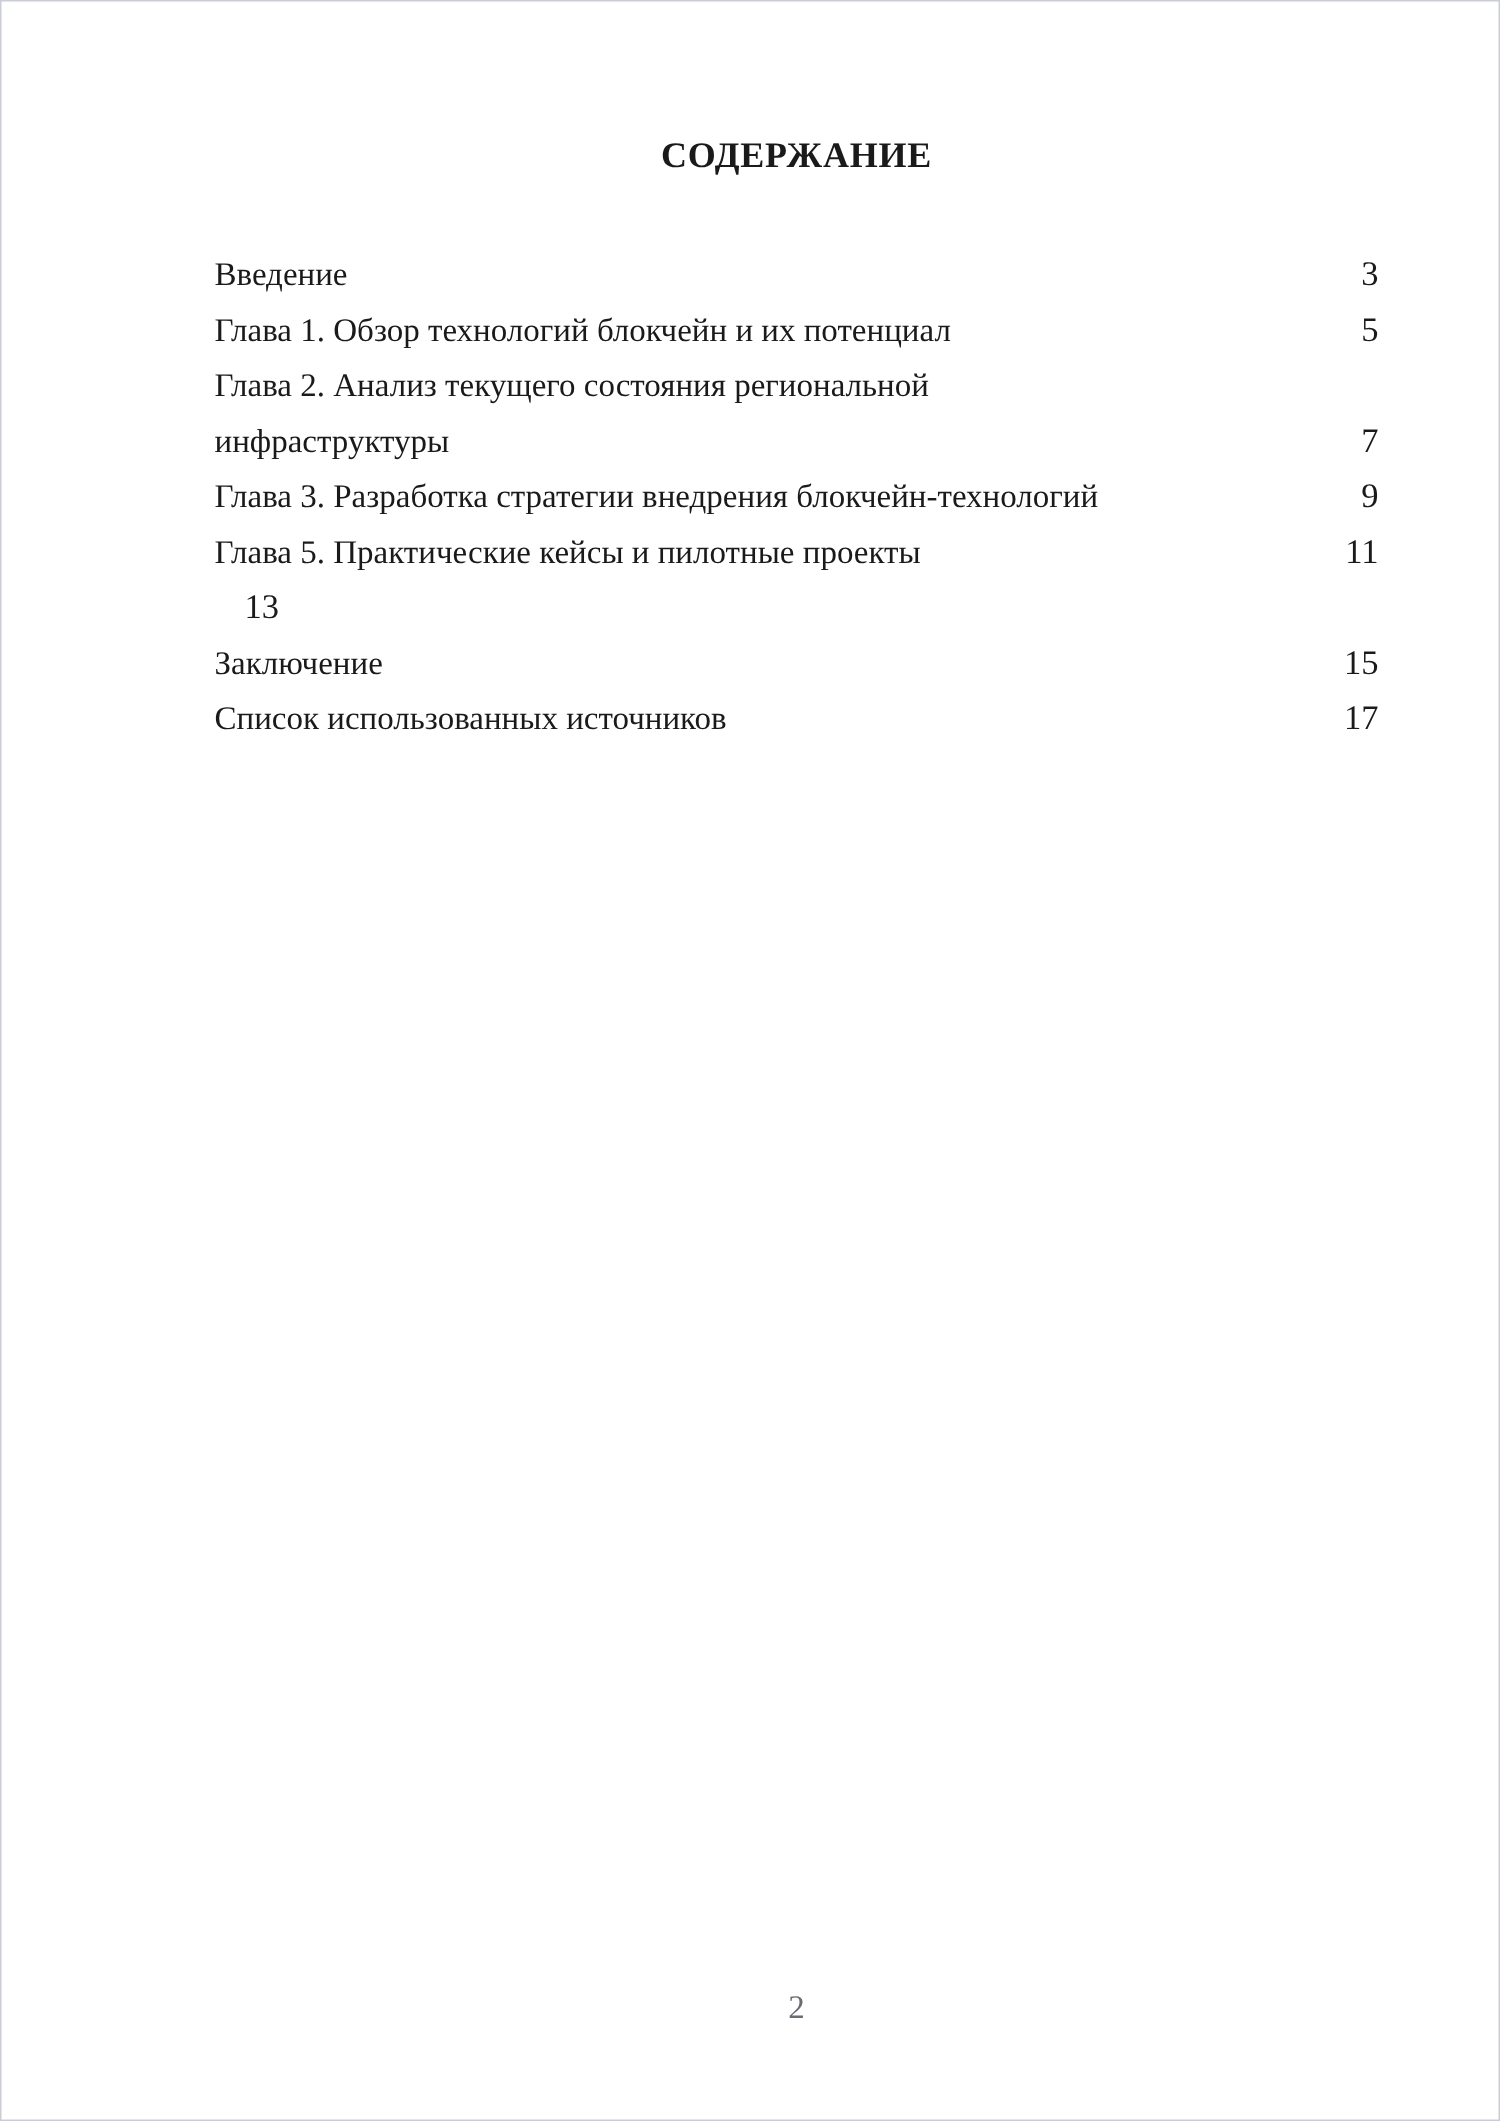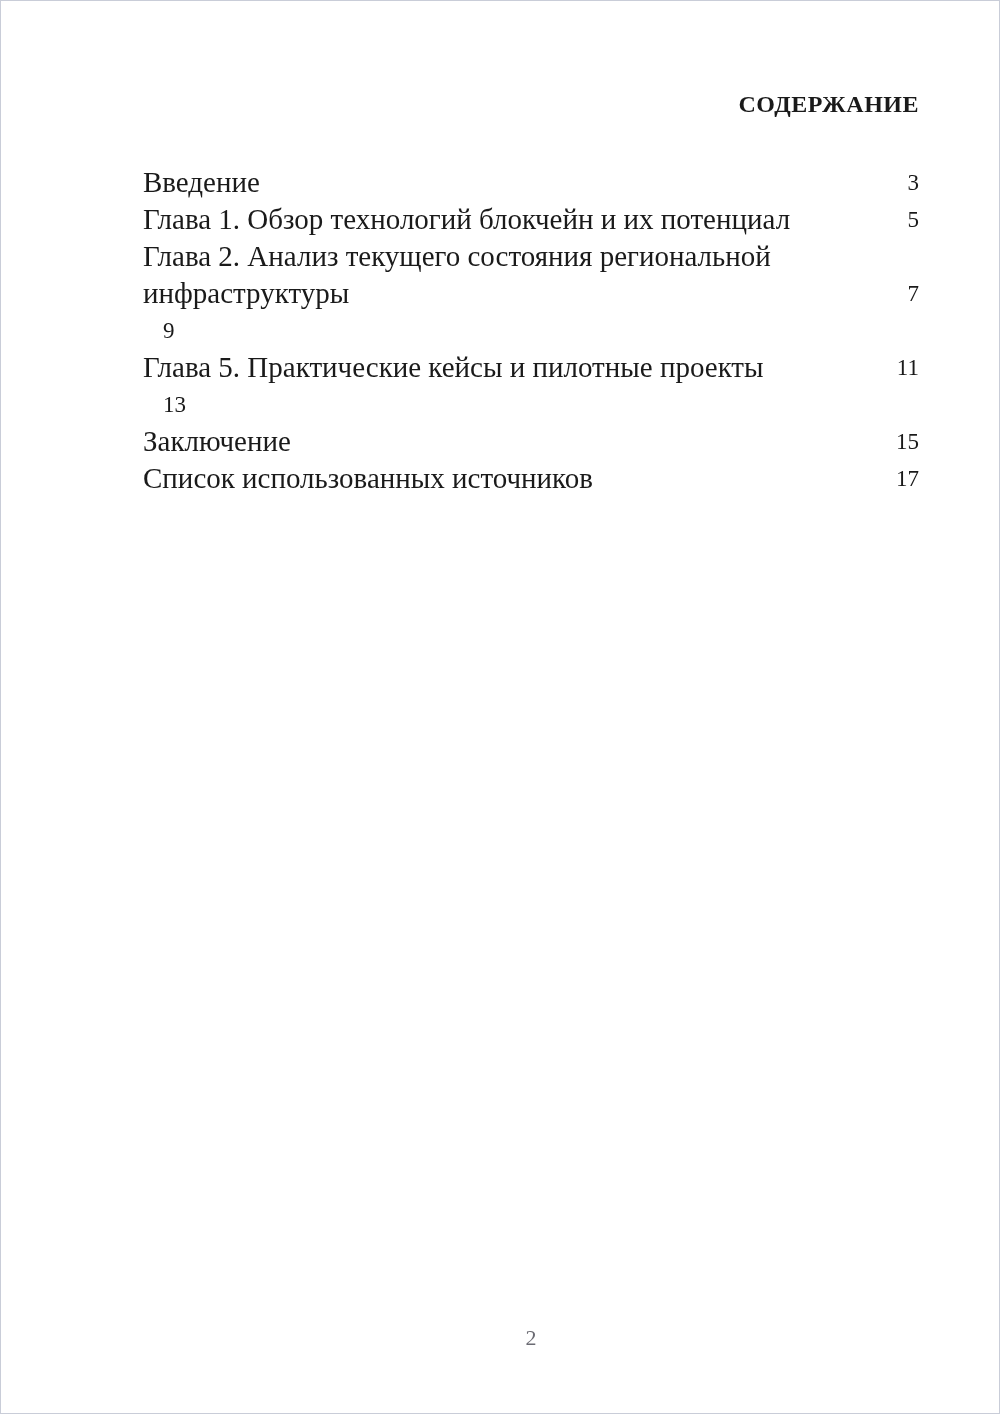--- a/index.html
+++ b/index.html
@@ -19,37 +19,37 @@
     overflow: hidden;
   }
   .content {
     position: absolute;
     left: 142px;
     right: 80px;
     top: 85px;
   }
   .doc-title {
     margin: 0 0 42px 0;
-    text-align: right;
+    text-align: center;
     font-size: 24px;
     line-height: 36px;
     font-weight: bold;
     letter-spacing: 0.5px;
     color: #1a1a1a;
   }
   .toc {
     display: block;
   }
   .toc-row {
     display: flex;
     justify-content: space-between;
     align-items: flex-end;
   }
   .toc-label {
-    font-size: 29px;
+    font-size: 22px;
     line-height: 37px;
     white-space: pre-line;
     max-width: 700px;
   }
   .toc-page-num {
     font-size: 23px;
     line-height: 37px;
     text-align: right;
     padding-left: 20px;
     flex: 0 0 auto;
@@ -86,20 +86,21 @@
           <span class="toc-page-num">5</span>
         </div>
 
         <div class="toc-row">
           <span class="toc-label">Глава 2. Анализ текущего состояния региональной
 инфраструктуры</span>
           <span class="toc-page-num">7</span>
         </div>
 
         <div class="toc-row">
+          <span class="toc-label">Глава 3. Разработка стратегии внедрения блокчейн-технологий</span>
           <span class="toc-page-num">9</span>
         </div>
 
         <div class="toc-row">
           <span class="toc-label">Глава 5. Практические кейсы и пилотные проекты</span>
           <span class="toc-page-num">11</span>
         </div>
 
         <div class="toc-row">
           <span class="toc-page-num">13</span>

